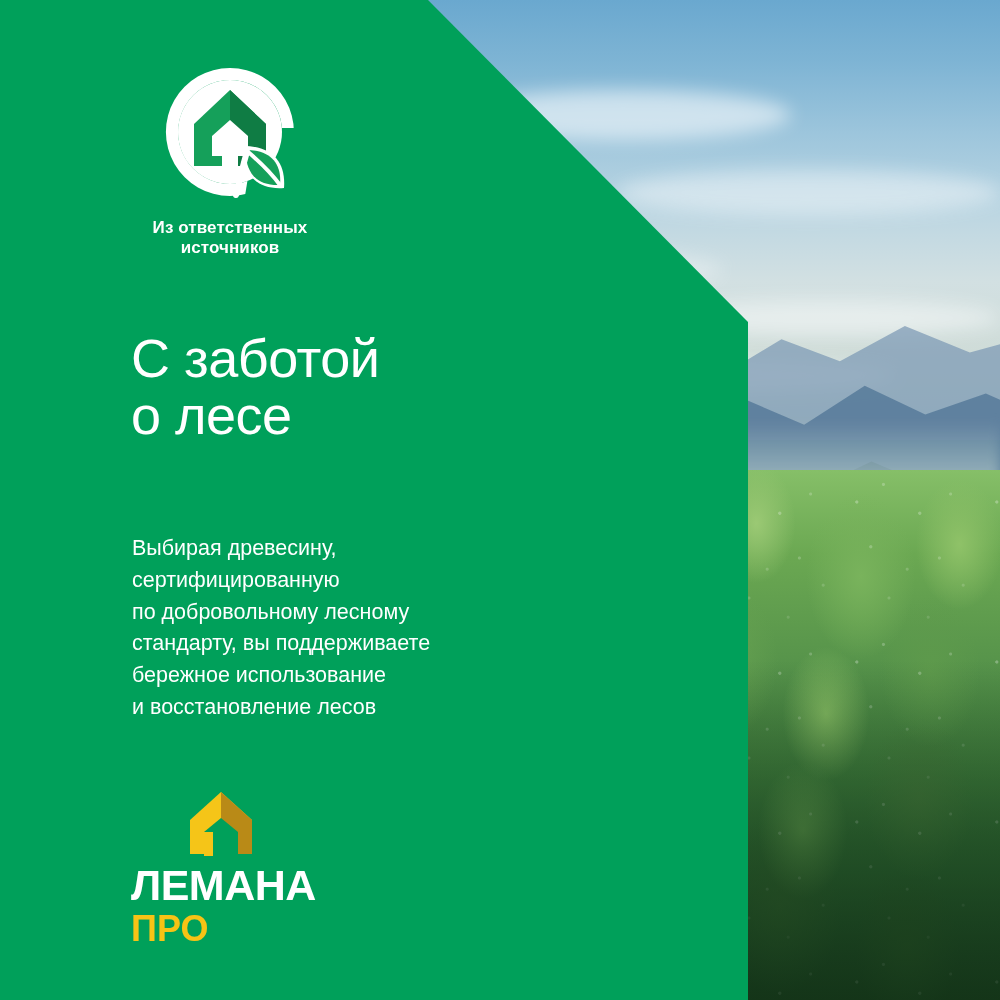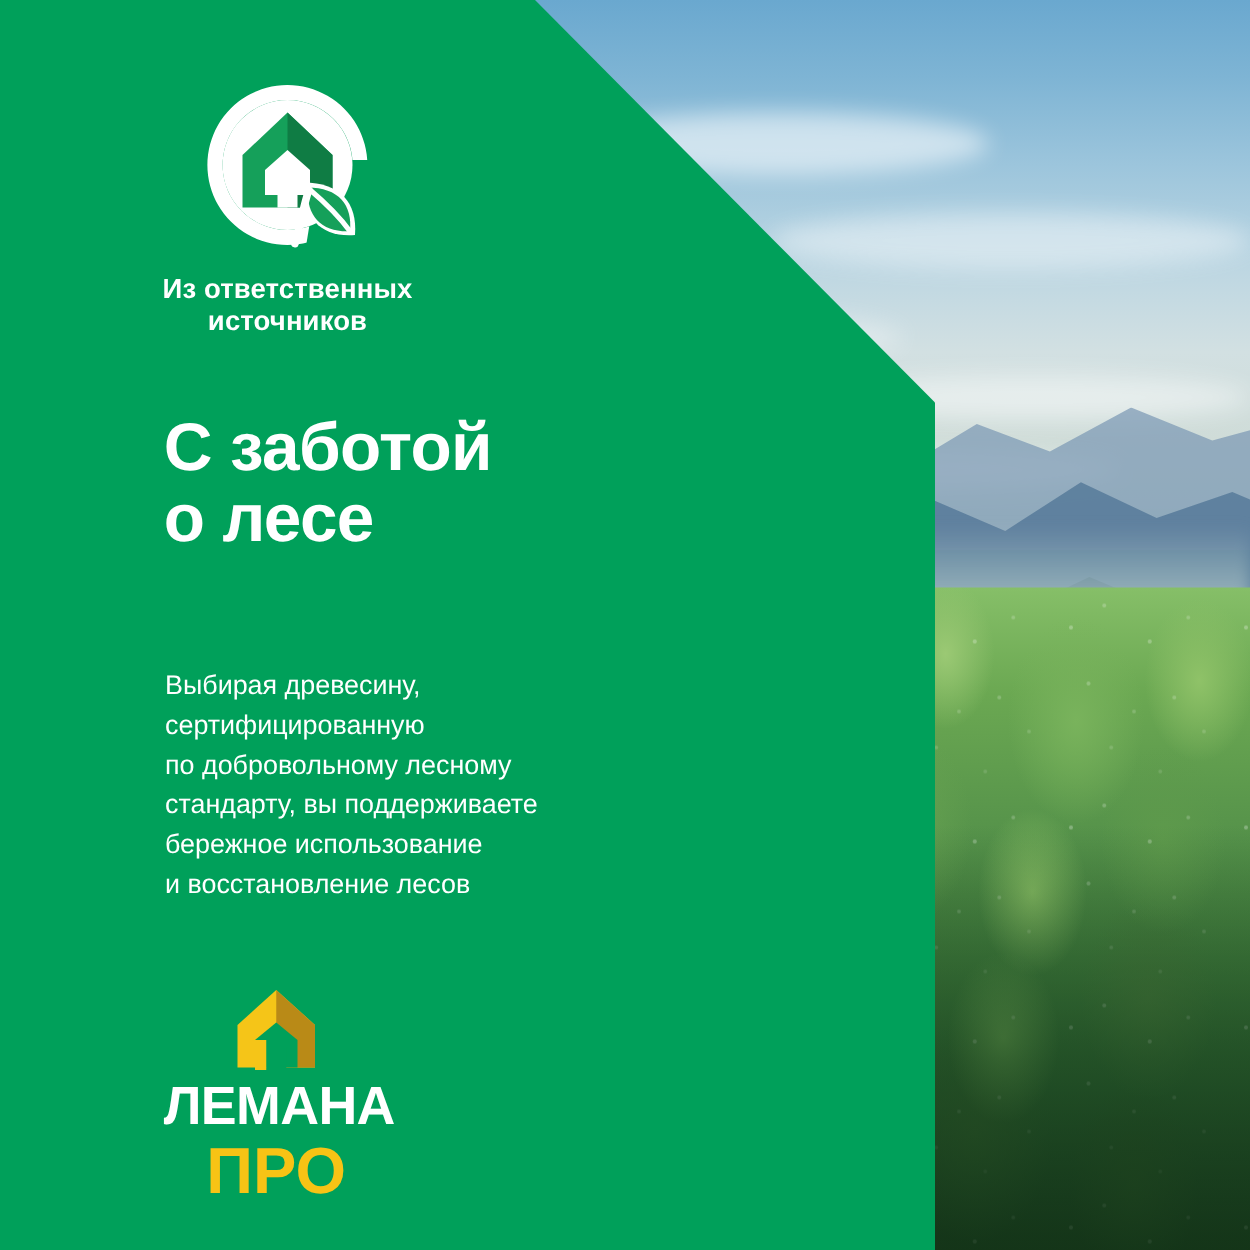--- a/index.html
+++ b/index.html
@@ -156,35 +156,35 @@
   }
   .eco-mark {
     position:relative;
     width:140px; height:140px;
     margin:0 auto;
   }
   .eco-caption {
     margin-top:16px;
     text-align:center;
     color:#ffffff;
-    font-size:22px;
+    font-size:17px;
     font-weight:bold;
     line-height:1.2;
     letter-spacing:.1px;
     white-space:pre-line;
   }
 
   
   .headline {
     position:absolute;
     left:131px; top:330px;
     width:520px;
     color:#ffffff;
     font-size:54px;
-    font-weight:bold;
+    font-weight:normal;
     line-height:1.06;
     letter-spacing:-0.5px;
     white-space:pre-line;
   }
 
   
   .bodycopy {
     position:absolute;
     left:132px; top:533px;
     width:520px;
@@ -209,25 +209,25 @@
   .brand-name {
     color:#ffffff;
     font-size:43px;
     font-weight:bold;
     letter-spacing:-0.5px;
     line-height:1;
     text-align:right;
   }
   .brand-sub {
     color:#f7c315;
-    font-size:52px;
+    font-size:36px;
     font-weight:bold;
     letter-spacing:0px;
     line-height:1;
-    text-align:center;
+    text-align:left;
     margin-top:4px;
   }
 </style>
 </head>
 <body>
 
 <div id="poster">
 
   <div class="photo">
     <div class="photo-inner">

